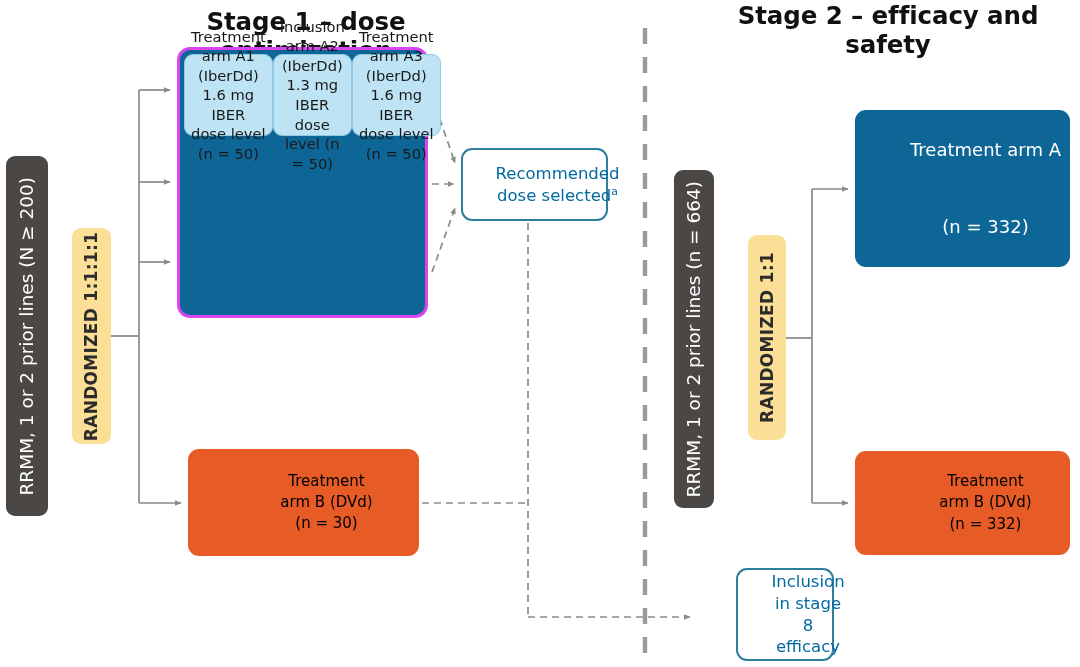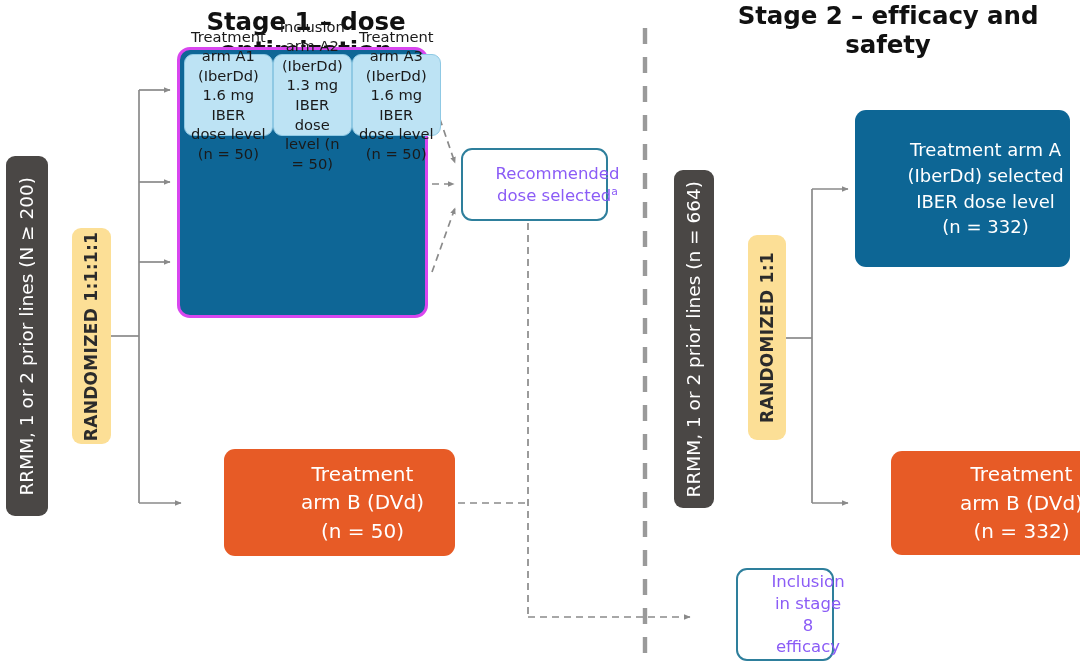--- a/index.html
+++ b/index.html
@@ -87,37 +87,36 @@
     box-sizing:border-box;
     display:flex;
     align-items:center;
     justify-content:center;
     text-align:center;
     padding-left:46px;
   }
   .node.orange{
     background:#e75b26;
     border-radius:11px;
-    color:#ffffff;
-    font-size:20px;
+    color:#000000;
+    font-size:15px;
     line-height:1.42;
-    margin-left:36px;
   }
   .node.navy{
     background:#0d6695;
     border-radius:11px;
     color:#ffffff;
     font-size:18px;
     line-height:1.42;
   }
   .node.outline{
     background:#ffffff;
     border:2px solid #2e7f9c;
     border-radius:11px;
-    color:#8b5cf6;
+    color:#0369a1;
     font-size:16.5px;
     line-height:1.33;
   }
 
   #arm-b-stage1{ left:188px; top:449px; width:231px; height:107px; }
   #rec-dose{    left:461px; top:148px; width:147px; height:73px; }
   #arm-a-stage2{left:855px; top:110px; width:215px; height:157px; }
   #arm-b-stage2{left:855px; top:451px; width:215px; height:104px; }
   #inclusion{   left:697px; top:568px; width:98px;  height:93px;margin-left:39px; }
 
@@ -211,21 +210,21 @@
         <span>dose level (n = 50)</span>
       </div>
     </div>
 
   </div>
 
   <div class="node orange" id="arm-b-stage1">
     <div>
       <span>Treatment</span><br>
       <span>arm B (DVd)</span><br>
-      <span>(n = 50)</span>
+      <span>(n = 30)</span>
     </div>
   </div>
 
   <div class="node outline" id="rec-dose">
     <div>
       <span>Recommended</span><br>
       <span>dose selected</span><sup>a</sup>
     </div>
   </div>
 
@@ -233,22 +232,22 @@
     <span class="vtext">RRMM, 1 or 2 prior lines (n = 664)</span>
   </div>
 
   <div class="vbar yellow" id="bar-rand-2">
     <span class="vtext">RANDOMIZED 1:1</span>
   </div>
 
   <div class="node navy" id="arm-a-stage2">
     <div>
       <span>Treatment arm A</span><br>
-      <span>(IberDd) selected</span><br>
-      <span>IBER dose level</span><br>
+      <br>
+      <br>
       <span>(n = 332)</span>
     </div>
   </div>
 
   <div class="node orange" id="arm-b-stage2">
     <div>
       <span>Treatment</span><br>
       <span>arm B (DVd)</span><br>
       <span>(n = 332)</span>
     </div>

